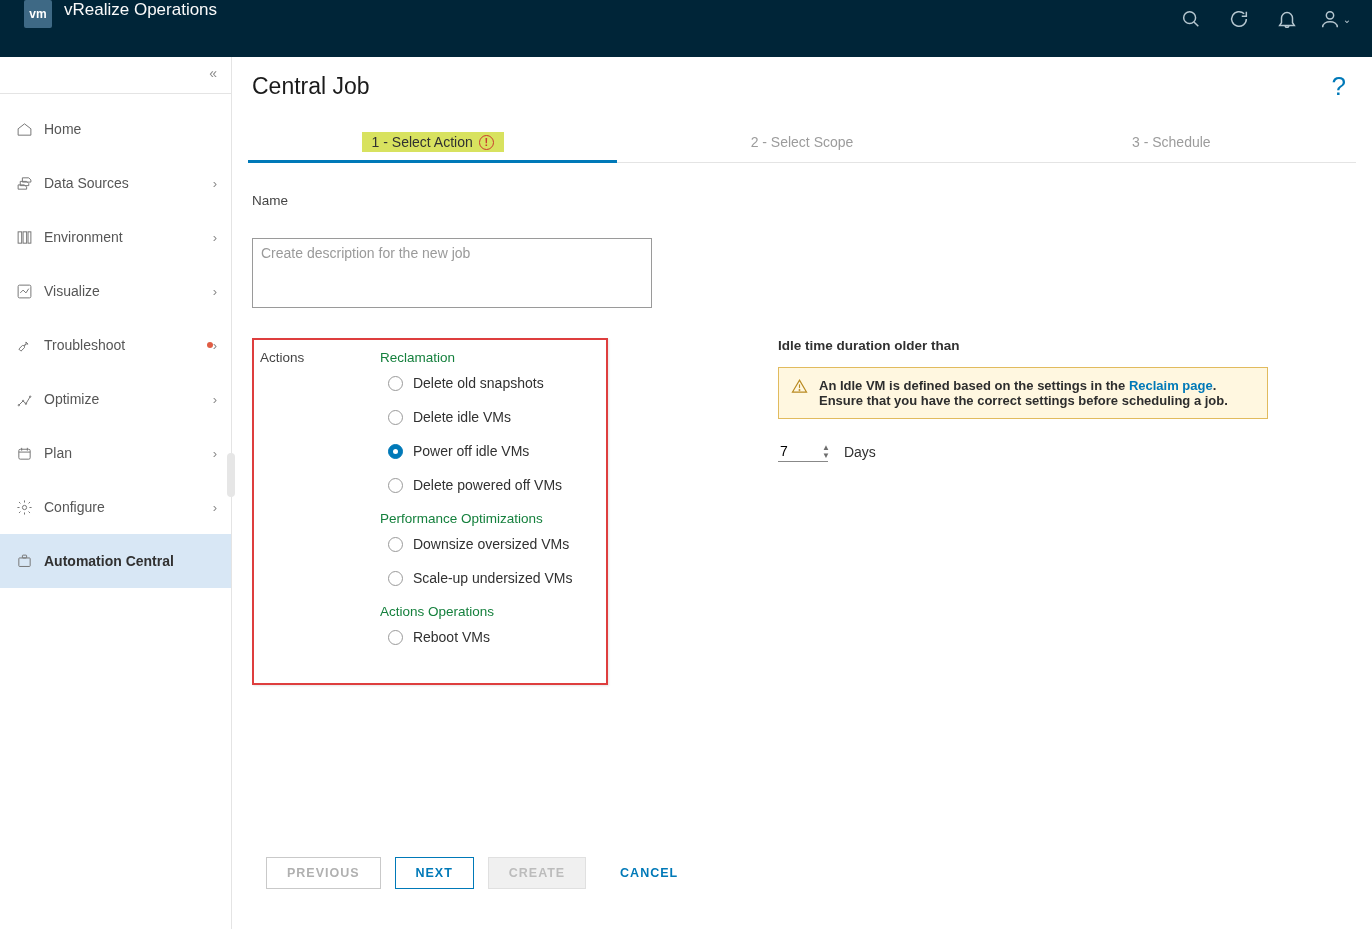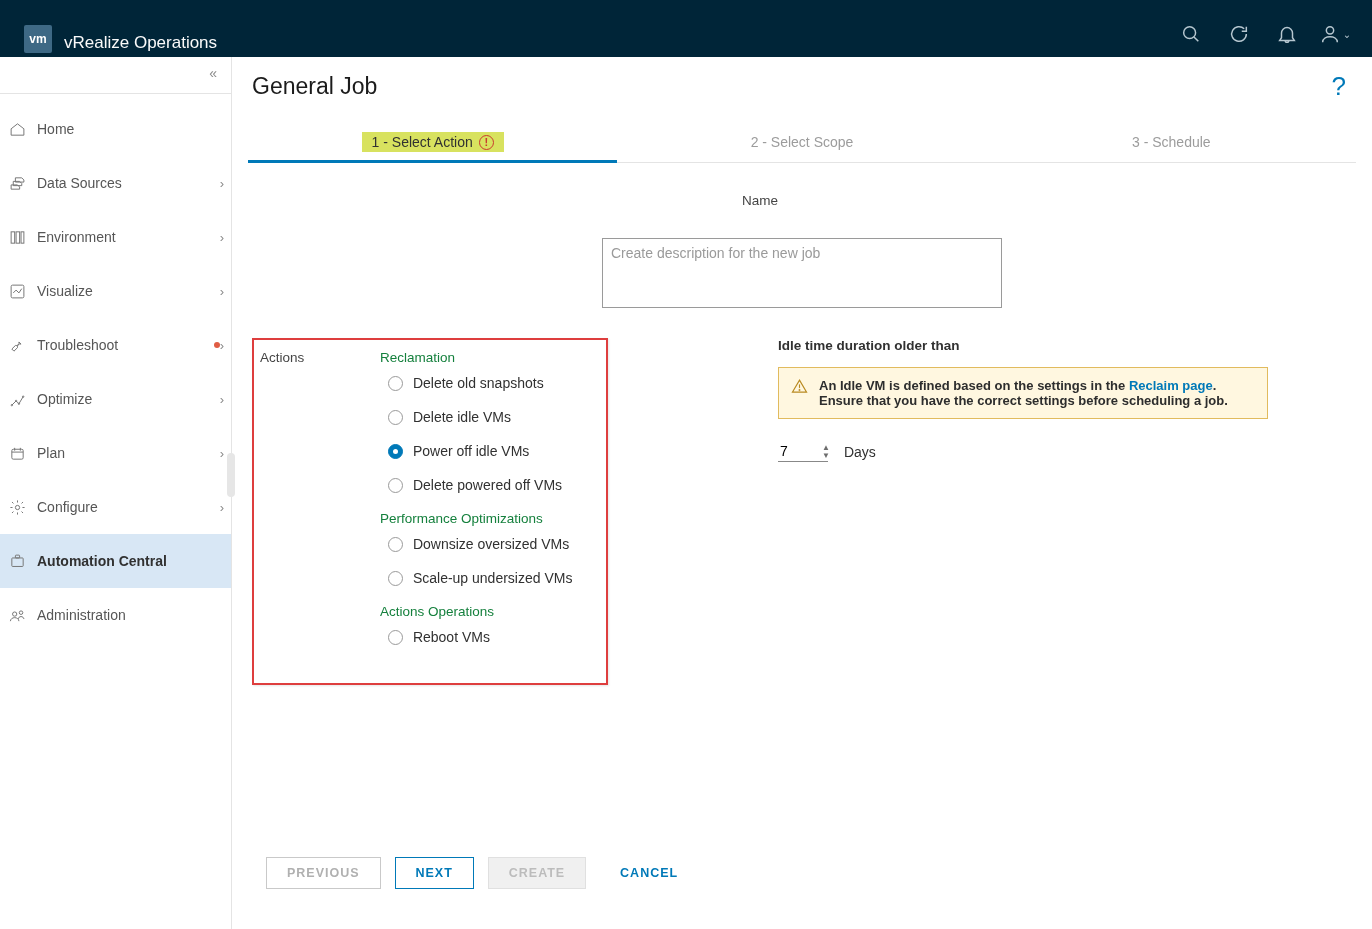--- a/index.html
+++ b/index.html
@@ -16,21 +16,21 @@
 
   
   .header {
     background: #0b3c5d;
     background: #093753;
     background: #0a3a5a;
     background: #0e3d5e;
     background: #002538; 
     height: 57px;
     display: flex;
-    align-items: flex-end;
+    align-items: flex-start;
     padding: 0 18px 4px 24px;
     color: #e9e9e9;
   }
   .header .logo {
     width: 28px;
     height: 28px;
     background: #3e6985;
     border-radius: 2px;
     display: flex;
     align-items: center;
@@ -83,21 +83,21 @@
   }
   .sidebar .sep {
     height: 1px;
     background: #e4e4e4;
     margin: 30px 0 8px 0;
   }
   .nav-item {
     display: flex;
     align-items: center;
     height: 54px;
-    padding: 0 7px;
+    padding: 0 14px;
     color: #565656;
     cursor: pointer;
     position: relative;
   }
   .nav-item.active {
     background: #d8e7f5;
     color: #313131;
     font-weight: 600;
   }
   .nav-item .nicon {
@@ -191,21 +191,20 @@
 
   
   .form-area {
     padding: 28px 4px 0 4px;
     flex: 1;
     overflow: auto;
   }
   .row {
     display: flex;
     margin-bottom: 30px;
-    justify-content: center;
   }
   .row .lbl {
     width: 120px;
     font-size: 13.5px;
     color: #454545;
     padding-top: 2px;
   }
   .text-input {
     width: 404px;
     border: none;
@@ -496,37 +495,26 @@
         </div>
         <div class="nav-item active">
           <span class="nicon">
             <svg viewBox="0 0 24 24" fill="#555" stroke="none">
               <rect x="4" y="7" width="16" height="12" rx="1"></rect>
               <rect x="9" y="3" width="6" height="4" rx="1"></rect>
             </svg>
           </span>
           <span class="label">Automation Central</span>
         </div>
-        <div class="nav-item">
-          <span class="nicon">
-            <svg viewBox="0 0 24 24">
-              <circle cx="8" cy="10" r="3"></circle>
-              <path d="M2 20c0-3 3-5 6-5s6 2 6 5"></path>
-              <circle cx="17" cy="8" r="2.5"></circle>
-              <path d="M13 17c0-2 2-3.5 4-3.5s4 1.5 4 3.5"></path>
-            </svg>
-          </span>
-          <span class="label">Administration</span>
-        </div>
       </div>
     <div class="side-handle"></div>
   </div>
 
   <div class="main">
-    <div class="page-title">General Job</div>
+    <div class="page-title">Central Job</div>
     <div class="help">?</div>
 
     <div class="steps" id="steps">
         <div class="step active"><span class="hl">
             <span>1 - Select Action</span>
             <span class="err">!</span>
           </span></div>
         <div class="step"><span class="hl">
             <span>2 - Select Scope</span>
           </span></div>

